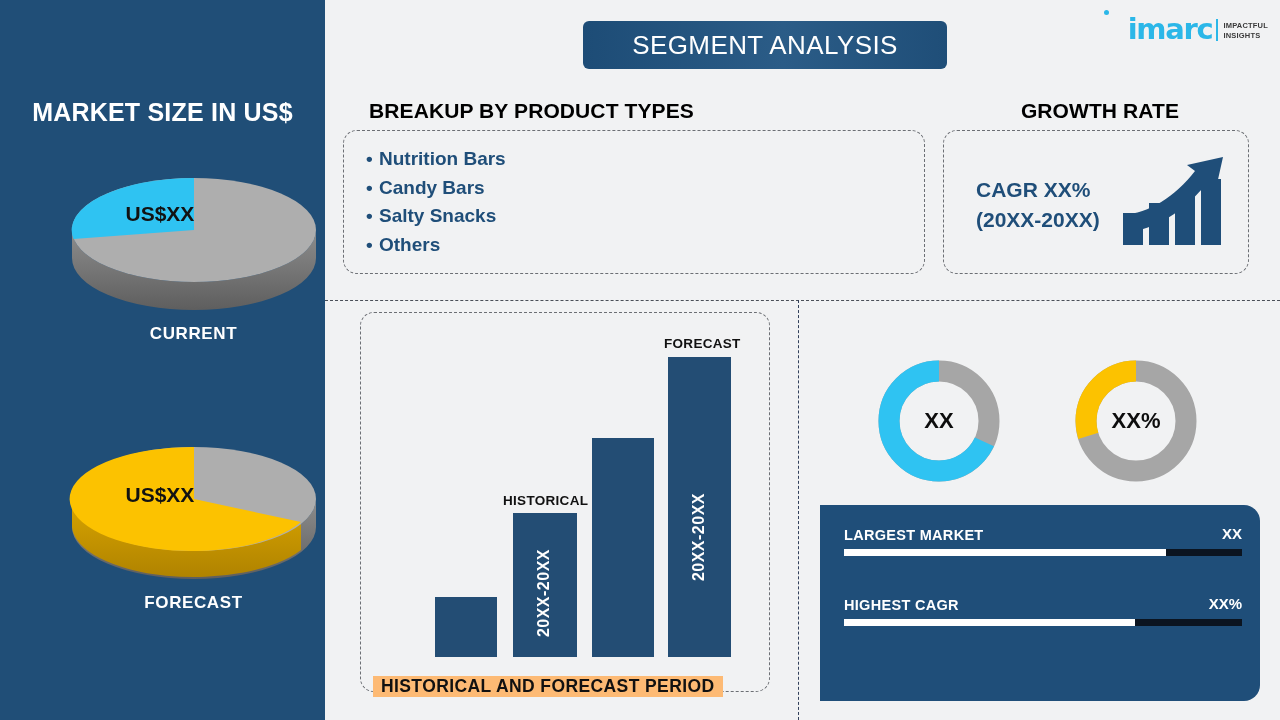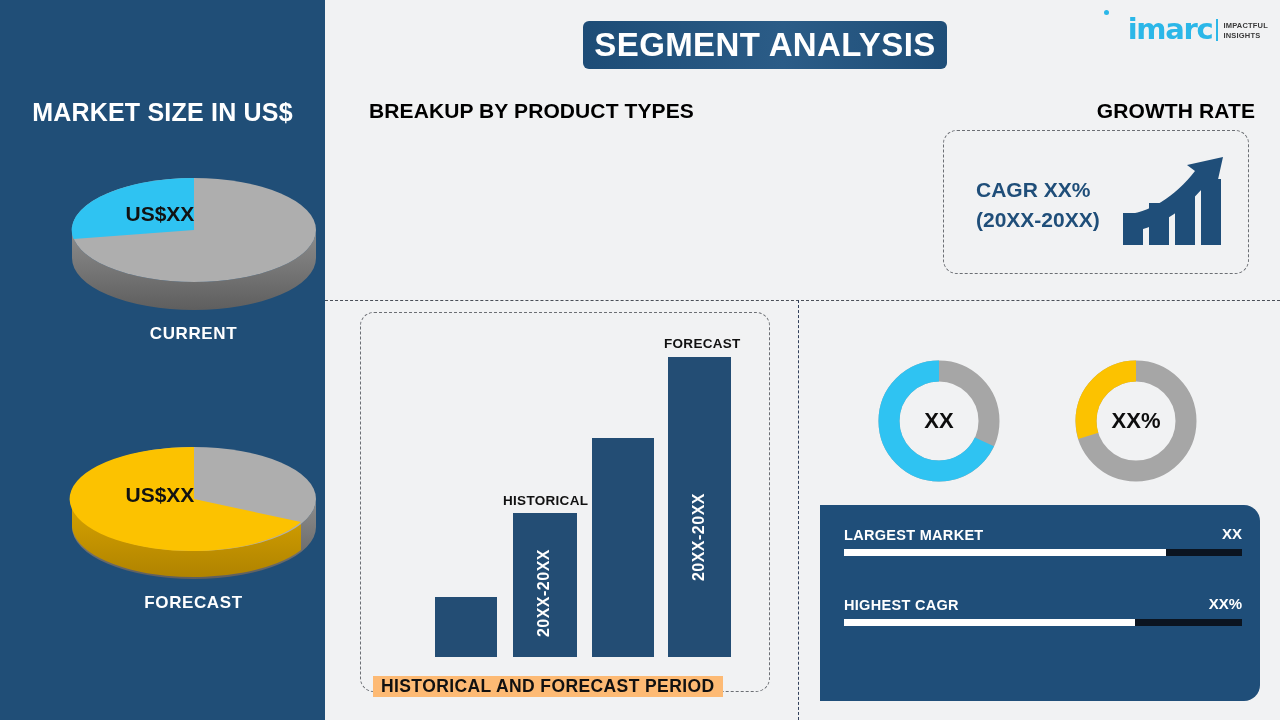--- a/index.html
+++ b/index.html
@@ -35,21 +35,21 @@
   
   .main{position:absolute;left:325px;top:0;width:955px;height:720px;background:#f1f2f3;}
 
   .title-badge{
     position:absolute;left:258px;top:21px;width:364px;height:48px;
     background:linear-gradient(90deg,#1d4c76 0%,#2b5c87 55%,#1f4e78 100%);
     border-radius:6px;
     display:flex;align-items:center;justify-content:center;
   }
   .title-badge span{
-    color:#ffffff;font-size:33px;font-weight:bold;letter-spacing:.4px;
+    color:#ffffff;font-size:26px;font-weight:normal;letter-spacing:.4px;
   }
 
   
   .logo{position:absolute;right:12px;top:12px;display:flex;align-items:flex-end;height:32px;}
   .logo-mark{position:relative;}
   .logo-word{
     font-size:29px;font-weight:bold;color:#2BB7E8;letter-spacing:-1.3px;
     line-height:1;font-family:"DejaVu Sans",sans-serif;margin-left:28px;
   }
   .logo-dot{
@@ -187,22 +187,30 @@
         <div class="logo-word">imarc</div>
       </div>
       <div class="logo-sep"></div>
       <div class="logo-tag">
         <div>IMPACTFUL</div>
         <div>INSIGHTS</div>
       </div>
     </div>
 
     <div class="sec-head" style="left:44px;top:99px;">BREAKUP BY PRODUCT TYPES</div>
-
-    <div class="sec-head" style="left:620px;top:99px;width:310px;text-align:right;">GROWTH RATE</div>
+    <div class="dashed-box" style="left:18px;top:130px;width:580px;height:142px;">
+      <div class="bullets">
+        <div class="bullet"><span class="dot">•</span><span>Nutrition Bars</span></div>
+        <div class="bullet"><span class="dot">•</span><span>Candy Bars</span></div>
+        <div class="bullet"><span class="dot">•</span><span>Salty Snacks</span></div>
+        <div class="bullet"><span class="dot">•</span><span>Others</span></div>
+      </div>
+    </div>
+
+    <div class="sec-head" style="left:620px;top:99px;width:310px;text-align:center;">GROWTH RATE</div>
     <div class="dashed-box" style="left:618px;top:130px;width:304px;height:142px;">
       <div class="cagr-text" style="left:32px;top:44px;">
         <div>CAGR XX%</div>
         <div>(20XX-20XX)</div>
       </div>
       <svg style="position:absolute;left:175px;top:22px;" width="112" height="100" viewBox="0 0 112 100">
         <path d="M4 62 C 30 60 56 44 76 18 L 68 12 L 104 4 L 96 40 L 88 30 C 64 60 36 76 6 80 Z" fill="#1F4E79"></path>
         <rect x="4" y="60" width="20" height="32" fill="#1F4E79"></rect>
         <rect x="30" y="50" width="20" height="42" fill="#1F4E79"></rect>
         <rect x="56" y="40" width="20" height="52" fill="#1F4E79"></rect>

